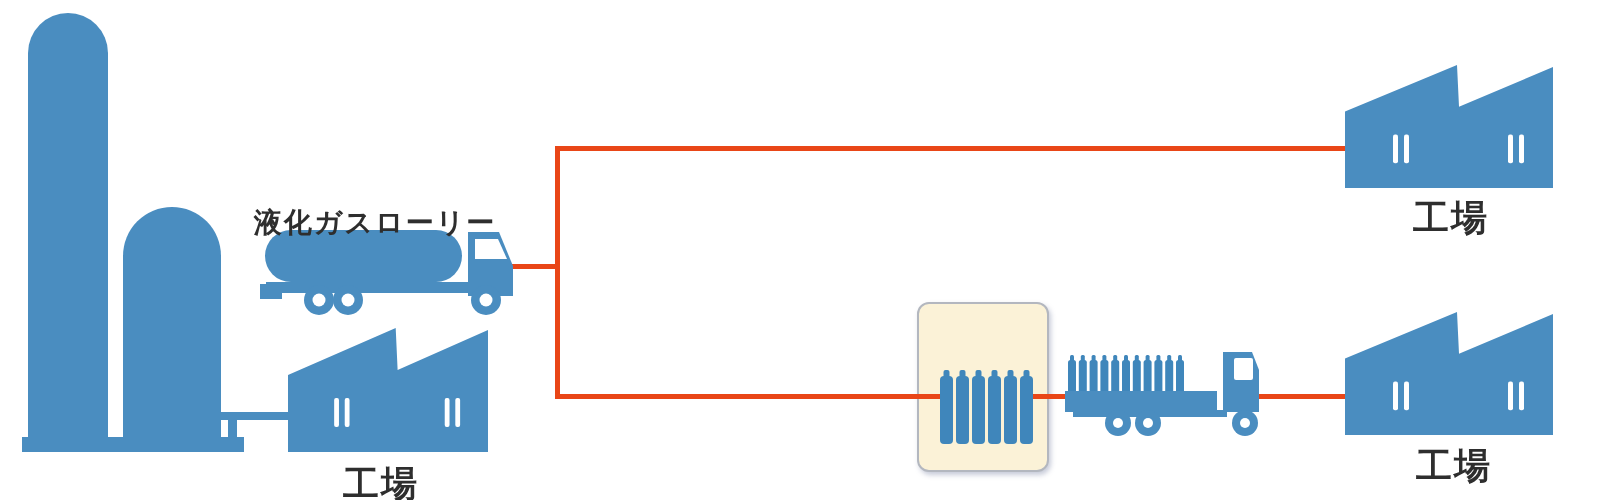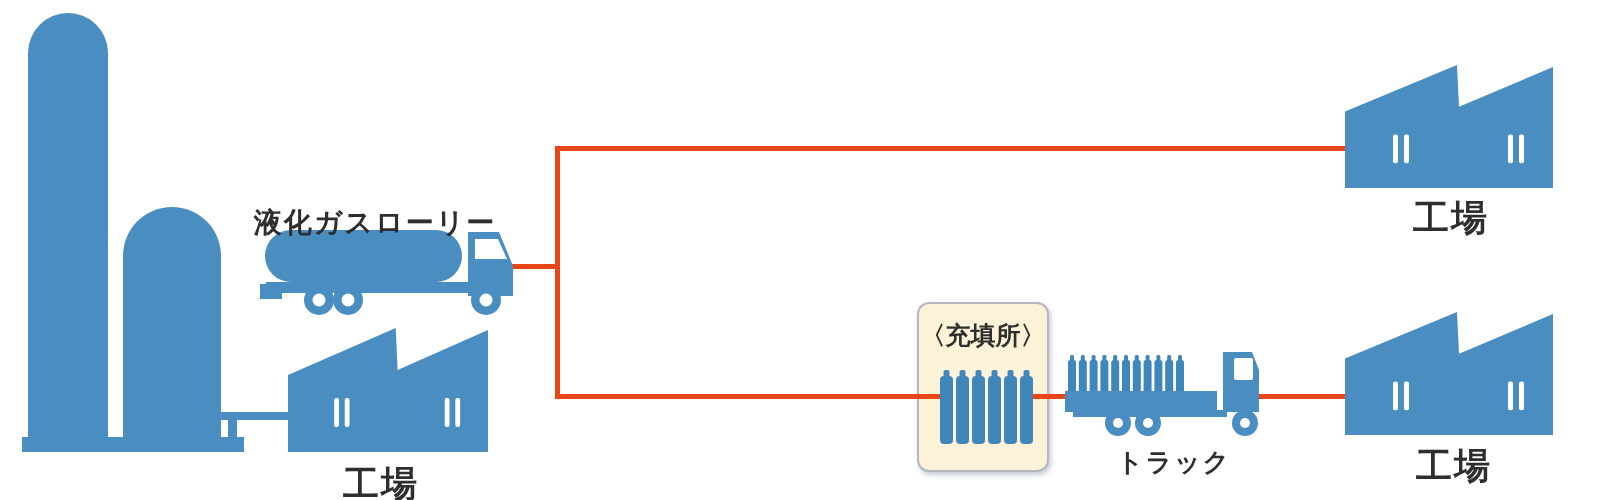--- a/index.html
+++ b/index.html
@@ -179,16 +179,14 @@
       <rect x="59" y="70" width="5" height="29" rx="2" fill="#ffffff"></rect>
       <rect x="163" y="70" width="5" height="29" rx="2" fill="#ffffff"></rect>
       <rect x="174" y="70" width="5" height="29" rx="2" fill="#ffffff"></rect>
     </svg>
   </div>
 
   <div class="lbl lbl-tanker">液化ガスローリー</div>
   <div class="lbl lbl-factory-left">工場</div>
   <div class="lbl lbl-factory-top-right">工場</div>
   <div class="lbl lbl-factory-bottom-right">工場</div>
-  <div class="lbl lbl-truck">トラック</div>
-  <div class="lbl lbl-station">〈充填所〉</div>
 
 </div>
 
 </body></html>

